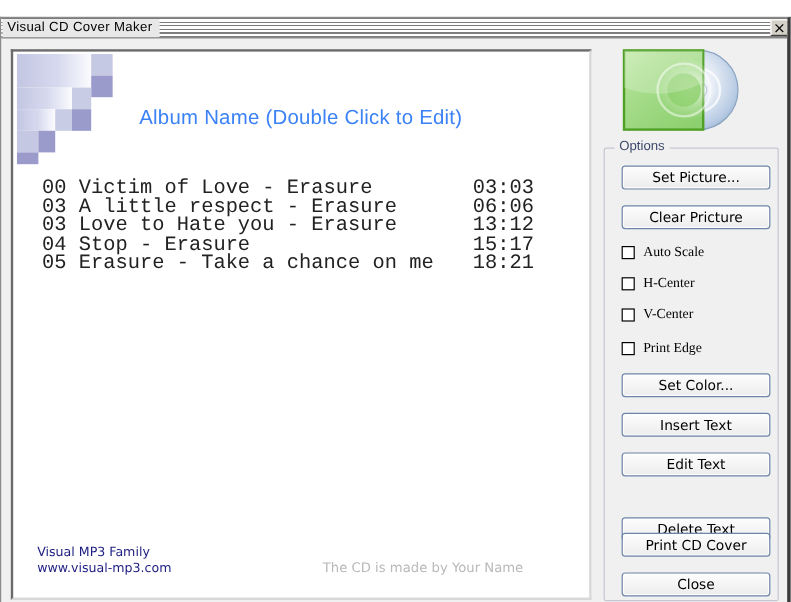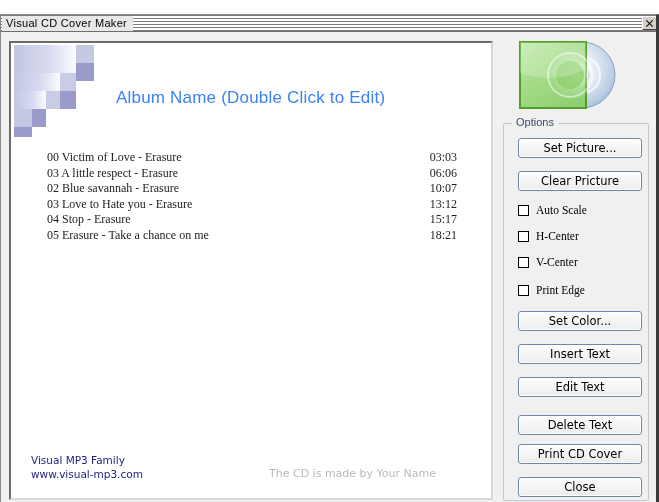--- a/index.html
+++ b/index.html
@@ -117,25 +117,25 @@
     top: 45px;
     font-size: 17px;
     font-family: "Liberation Sans", sans-serif;
     color: #3b82f6;
     white-space: nowrap;
     letter-spacing: 0.2px;
   }
 
   .tracklist {
     position: absolute;
-    left: 36px;
+    left: 24px;
     top: 107px;
     width: 410px;
-    font-family: Liberation Serif, serif;
-    font-size: 12px;
+    font-family: Liberation Mono, monospace;
+    font-size: 17px;
     color: #222222;
   }
   .track-row {
     display: flex;
     justify-content: space-between;
     align-items: baseline;
     line-height: 15.6px;
     white-space: nowrap;
   }
   .track-title { }
@@ -276,24 +276,20 @@
       <div class="tracklist">
         <div class="track-row">
           <span class="track-title">00 Victim of Love - Erasure</span>
           <span class="track-time">03:03</span>
         </div>
         <div class="track-row">
           <span class="track-title">03 A little respect - Erasure</span>
           <span class="track-time">06:06</span>
         </div>
         <div class="track-row">
-          <span class="track-title">02 Blue savannah - Erasure</span>
-          <span class="track-time">10:07</span>
-        </div>
-        <div class="track-row">
           <span class="track-title">03 Love to Hate you - Erasure</span>
           <span class="track-time">13:12</span>
         </div>
         <div class="track-row">
           <span class="track-title">04 Stop - Erasure</span>
           <span class="track-time">15:17</span>
         </div>
         <div class="track-row">
           <span class="track-title">05 Erasure - Take a chance on me</span>
           <span class="track-time">18:21</span>
@@ -361,17 +357,17 @@
     <span class="chk-label">V-Center</span>
   </div>
   <div class="chk-row" style="top:268px">
     <span class="chk-box"></span>
     <span class="chk-label">Print Edge</span>
   </div>
 
   <button class="ui-btn" style="top:296px">Set Color...</button>
   <button class="ui-btn" style="top:329px">Insert Text</button>
   <button class="ui-btn" style="top:362px">Edit Text</button>
-  <button class="ui-btn" style="top:400px">Delete Text</button>
+  <button class="ui-btn" style="top:416px">Delete Text</button>
   <button class="ui-btn" style="top:429px">Print CD Cover</button>
   <button class="ui-btn" style="top:462px">Close</button>
 
 </div>
 
 </body></html>

